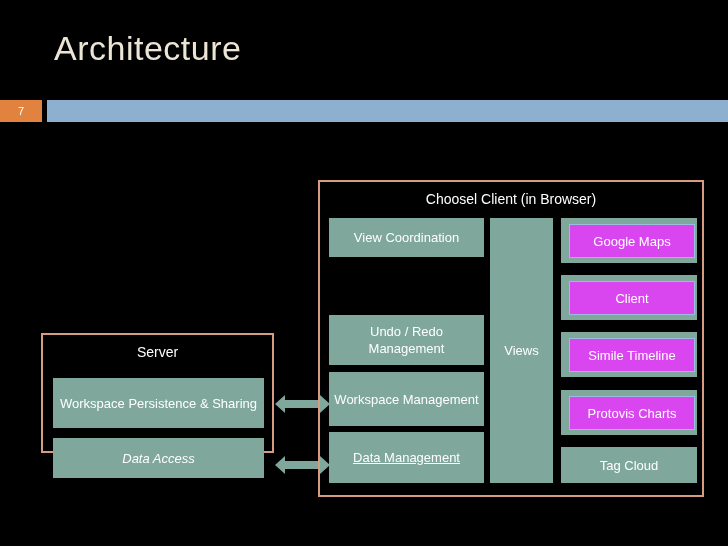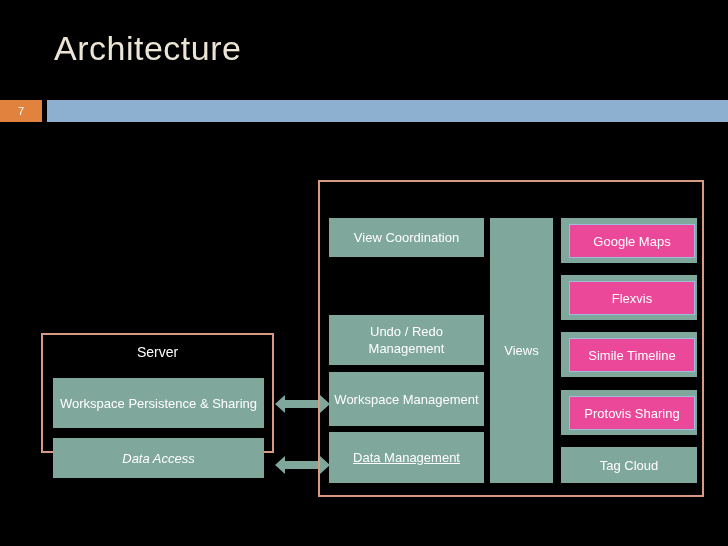--- a/index.html
+++ b/index.html
@@ -85,21 +85,21 @@
     justify-content: center;
     text-align: center;
     color: #ffffff;
     font-size: 13px;
     line-height: 17px;
     padding: 16px 4px;
   }
 
   .bluebox {
     position: absolute;
-    background: #ec4899;
+    background: #d946ef;
     box-sizing: border-box;
     display: flex;
     align-items: center;
     justify-content: center;
     text-align: center;
     color: #ffffff;
     font-size: 13px;
     line-height: 17px;
     border: 1px solid #9cbcdd;
   }
@@ -158,44 +158,45 @@
     <span class="head right"></span>
   </div>
 
   <div class="arrow" style="left:275px; top:456px; width:55px;">
     <span class="head left"></span>
     <span class="shaft" style="width:37px;"></span>
     <span class="head right"></span>
   </div>
 
   <div class="group-box" style="left:318px; top:180px; width:386px; height:317px;">
+    <div class="group-label" style="top:9px;">Choosel Client (in Browser)</div>
 
     <div class="tealbox" style="left:9px; top:36px; width:155px; height:39px;">View Coordination</div>
 
 
     <div class="tealbox" style="left:9px; top:133px; width:155px; height:50px;">Undo / Redo Management</div>
 
     <div class="tealbox" style="left:9px; top:190px; width:155px; height:54px;">Workspace Management</div>
 
     <div class="tealbox" style="left:9px; top:250px; width:155px; height:51px;text-decoration:underline;">Data Management</div>
 
     <div class="tealbox" style="left:170px; top:36px; width:63px; height:265px;">Views</div>
 
     <div class="tealbox" style="left:241px; top:36px; width:136px; height:45px;">
       <div class="bluebox" style="left:8px; top:6px; width:126px; height:34px;">Google Maps</div>
     </div>
 
     <div class="tealbox" style="left:241px; top:93px; width:136px; height:45px;">
-      <div class="bluebox" style="left:8px; top:6px; width:126px; height:34px;">Flexvis</div>
+      <div class="bluebox" style="left:8px; top:6px; width:126px; height:34px;">Client</div>
     </div>
 
     <div class="tealbox" style="left:241px; top:150px; width:136px; height:45px;">
       <div class="bluebox" style="left:8px; top:6px; width:126px; height:34px;">Simile Timeline</div>
     </div>
 
     <div class="tealbox" style="left:241px; top:208px; width:136px; height:45px;">
-      <div class="bluebox" style="left:8px; top:6px; width:126px; height:34px;">Protovis Sharing</div>
+      <div class="bluebox" style="left:8px; top:6px; width:126px; height:34px;">Protovis Charts</div>
     </div>
 
     <div class="tealbox" style="left:241px; top:265px; width:136px; height:36px;">Tag Cloud</div>
   </div>
 
 </div>
 
 </body></html>

